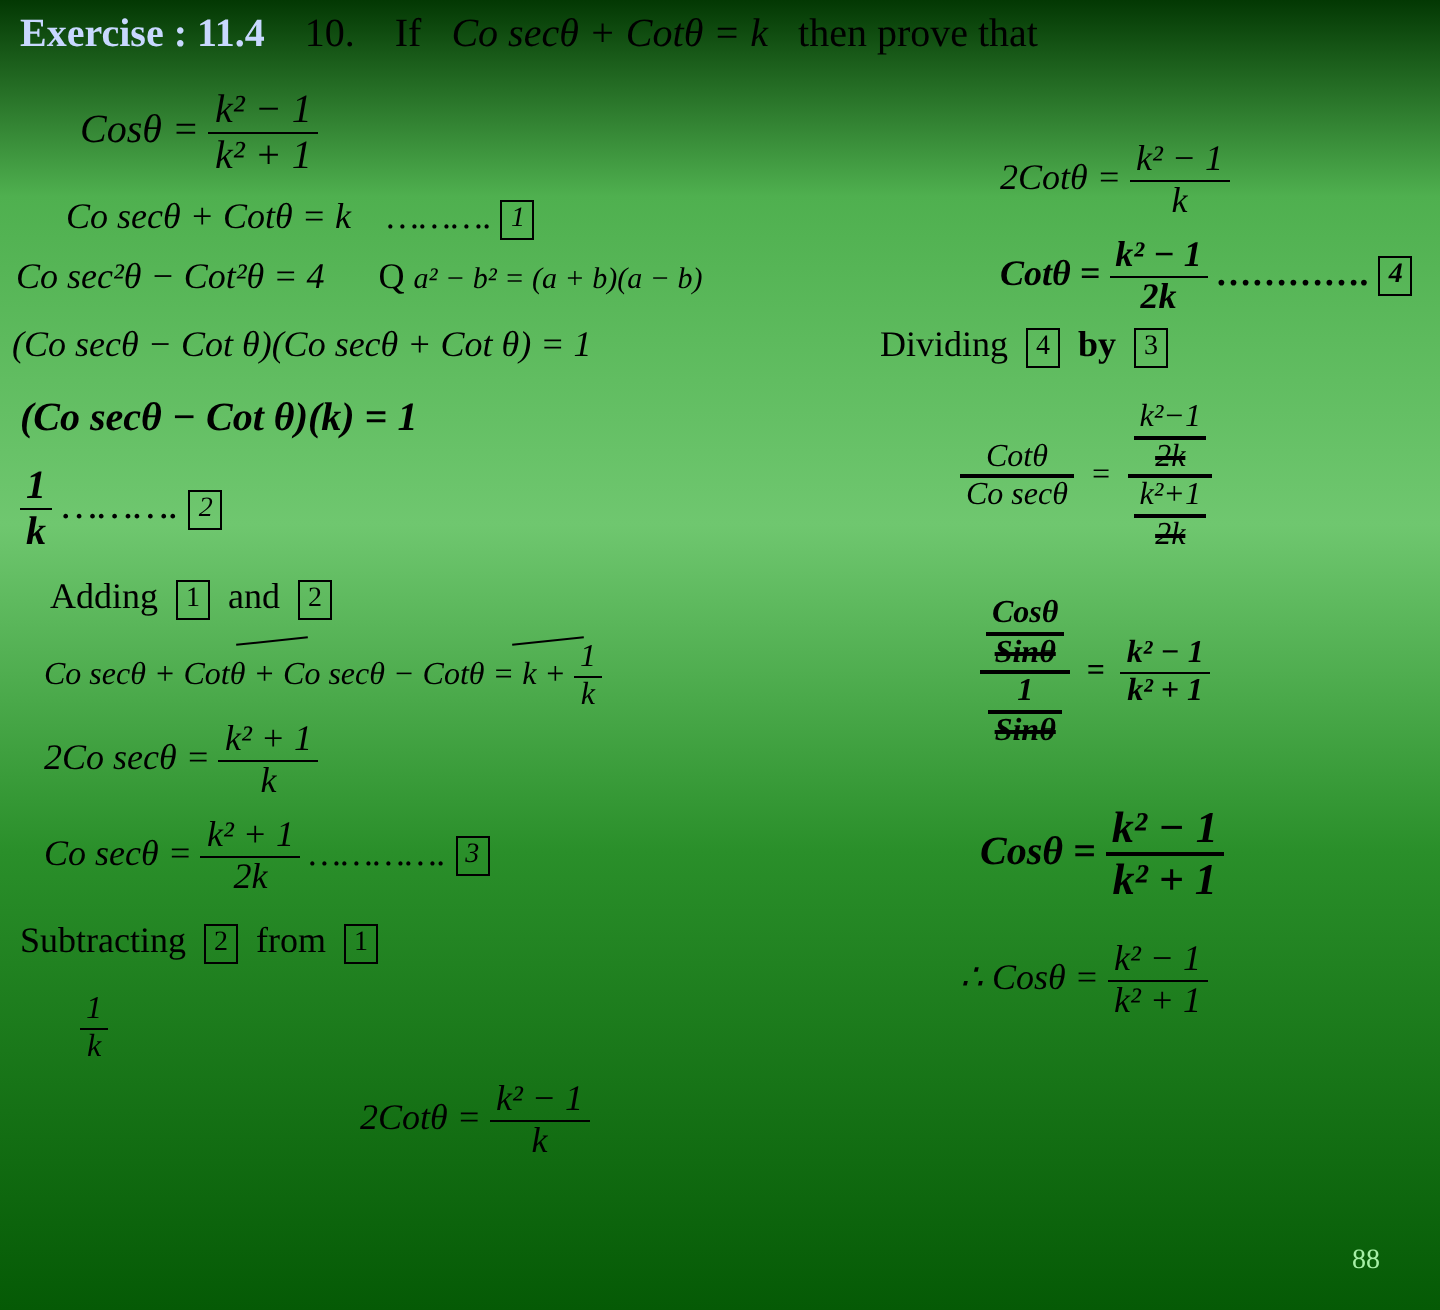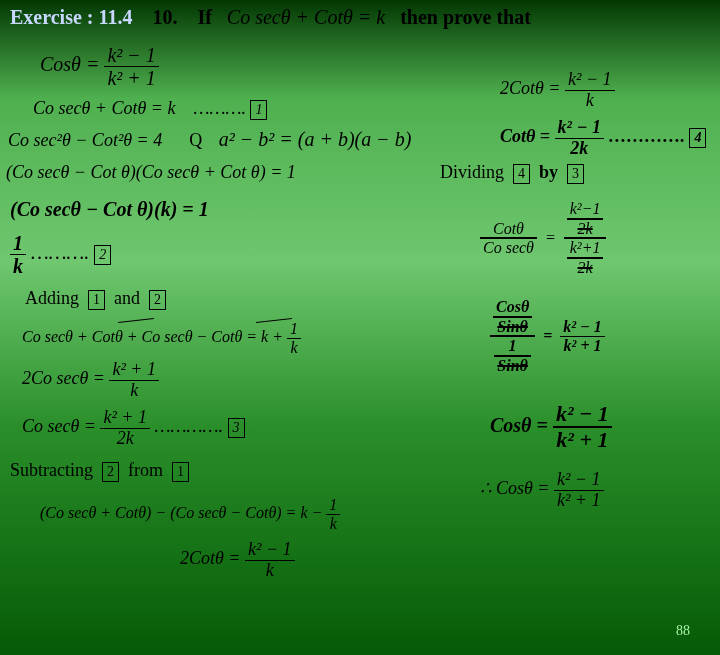--- a/index.html
+++ b/index.html
@@ -7,21 +7,21 @@
     padding: 0;
     width: 720px;
     height: 655px;
     background: linear-gradient(to bottom, #033803 0%, #4fb04f 15%, #6fc76f 40%, #2a8f2a 65%, #055a05 100%);
     font-family: "Times New Roman", serif;
     color: #000;
     position: relative;
     overflow: hidden;
   }
   .row { position: absolute; white-space: nowrap; }
-  .hdr { font-weight: bold; margin-top: 35px; }
+  .hdr { font-weight: normal; margin-top: 35px; }
   .exercise { color: #c8d8ff; font-weight: bold; }
   .eqbox {
     display: inline-block;
     border: 1px solid #000;
     padding: 0 4px;
     font-size: 14px;
     line-height: 18px;
     vertical-align: middle;
     background: rgba(255,255,255,0);
   }
@@ -65,21 +65,21 @@
   <span>Co secθ + Cotθ = k</span>
   &nbsp;&nbsp;
   <span>……….</span>
   <span class="eqbox">1</span>
 </div>
 
 <div class="row" style="left:8px; top:128px; font-size:18px; font-style:italic;">
   <span>Co sec²θ − Cot²θ = 4</span>
   &nbsp;&nbsp;&nbsp;&nbsp;
   <span style="font-style:normal;">Q</span>
-  <span style="font-size:20px;margin-left:12px;">a² − b² = (a + b)(a − b)</span>
+  <span style="font-size:15px;">a² − b² = (a + b)(a − b)</span>
 </div>
 
 <div class="row" style="left:6px; top:162px; font-size:18px; font-style:italic;">(Co secθ − Cot θ)(Co secθ + Cot θ) = 1</div>
 
 <div class="row" style="left:10px; top:198px; font-size:20px; font-style:italic; font-weight:bold;">(Co secθ − Cot θ)(k) = 1</div>
 
 <div class="row" style="left:10px; top:232px; font-size:20px; font-style:italic; font-weight:bold;">
   <span class="frac">
     <span class="num">1</span>
     <span class="den">k</span>
@@ -125,21 +125,20 @@
 </div>
 
 <div class="row" style="left:10px; top:460px; font-size:18px;">
   <span>Subtracting</span>&nbsp;
   <span class="eqbox">2</span>
   &nbsp;<span>from</span>&nbsp;
   <span class="eqbox">1</span>
 </div>
 
 <div class="row" style="left:40px; top:496px; font-size:16px; font-style:italic;">
-  <span>(Co secθ + Cotθ) − (Co secθ − Cotθ) = k −</span>
   <span class="frac">
     <span class="num">1</span>
     <span class="den">k</span>
   </span>
 </div>
 
 <div class="row" style="left:180px; top:540px; font-size:18px; font-style:italic;">
   <span>2Cotθ =</span>
   <span class="frac">
     <span class="num">k² − 1</span>

